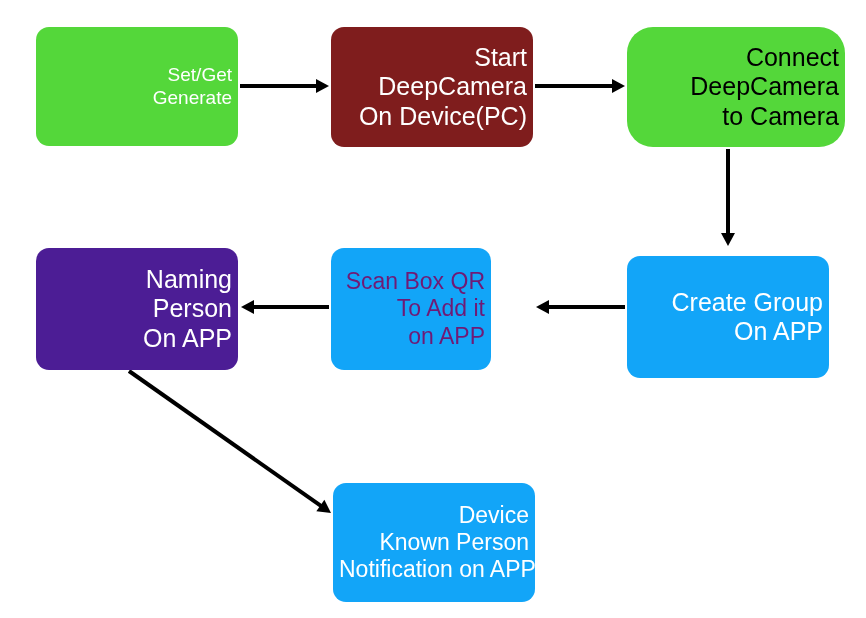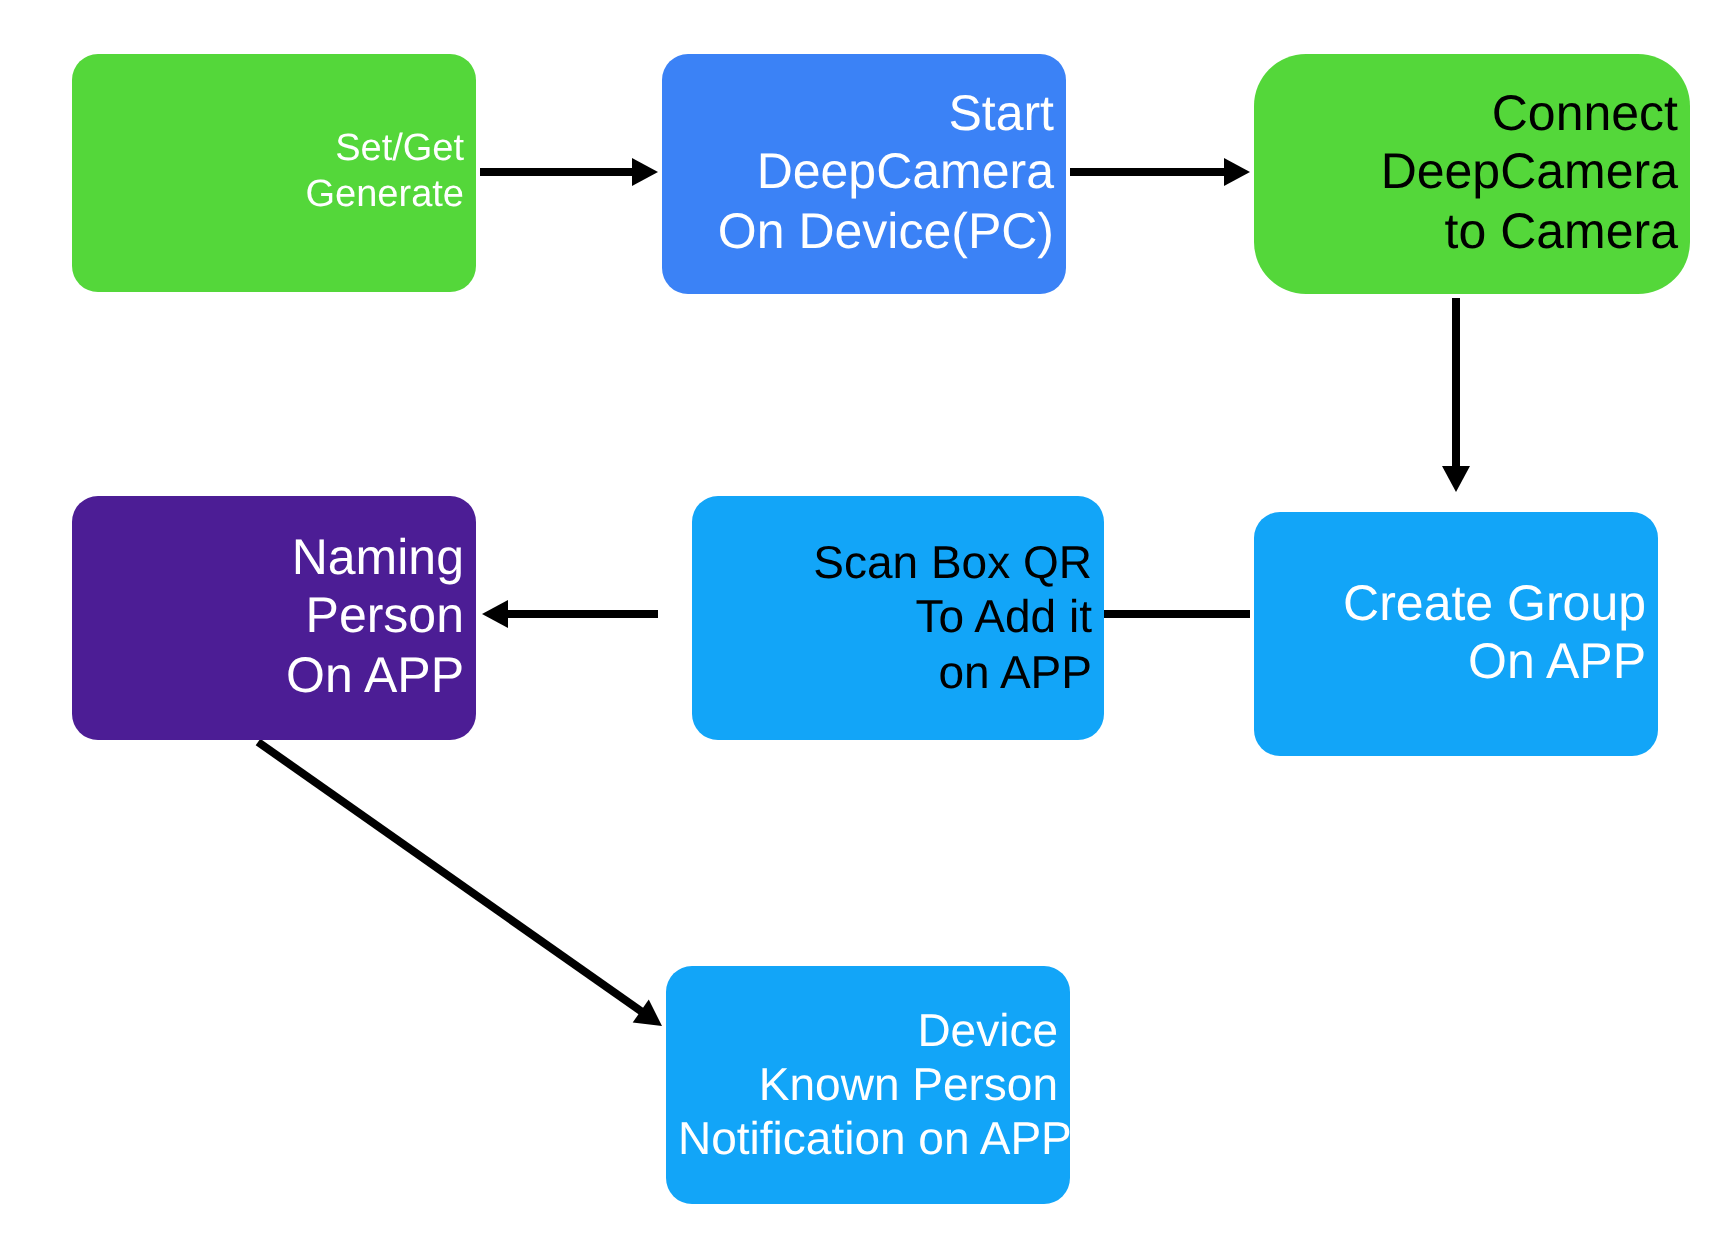--- a/index.html
+++ b/index.html
@@ -85,41 +85,41 @@
         <line x1="129" y1="371" x2="322.00102427499667" y2="506.6739873616313" stroke="#000000" stroke-width="4"></line>
         <polygon points="331,513 316.339202464216,511.2504241614755 324.3904912766852,499.7971823296531" fill="#000000"></polygon>
       </g>
     </svg>
 <div class="node green fs-sm" style="left: 36px; top: 27px; width: 202px; height: 119px; background: rgb(84, 215, 58); color: rgb(255, 255, 255);">
       <span class="lines">
         <span class="ln">Set/Get</span>
         <span class="ln">Generate</span>
       </span>
     </div>
-    <div class="node green fs-lg" style="left: 331px; top: 27px; width: 202px; height: 120px; background: #3b82f6; color: rgb(255, 255, 255);">
+    <div class="node green fs-lg" style="left: 331px; top: 27px; width: 202px; height: 120px; background: #7f1d1d; color: rgb(255, 255, 255);">
       <span class="lines">
         <span class="ln">Start</span>
         <span class="ln">DeepCamera</span>
         <span class="ln">On Device(PC)</span>
       </span>
     </div>
     <div class="node green fs-lg" style="left: 627px; top: 27px; width: 218px; height: 120px; background: rgb(84, 215, 58); color: #000000; border-radius: 26px;">
       <span class="lines">
         <span class="ln">Connect</span>
         <span class="ln">DeepCamera</span>
         <span class="ln">to Camera</span>
       </span>
     </div>
     <div class="node blue fs-lg" style="left: 627px; top: 256px; width: 202px; height: 122px; background: rgb(18, 165, 248); color: rgb(255, 255, 255);">
       <span class="lines">
         <span class="ln">Create Group</span>
         <span class="ln">On APP</span>
       </span>
     </div>
-    <div class="node blue fs-md" style="left: 331px; top: 248px; width: 206px; height: 122px; background: rgb(18, 165, 248); color: #000000; margin-left: 15px;">
+    <div class="node blue fs-md" style="left: 331px; top: 248px; width: 160px; height: 122px; background: rgb(18, 165, 248); color: #701a75;">
       <span class="lines">
         <span class="ln">Scan Box QR</span>
         <span class="ln">To Add it</span>
         <span class="ln">on APP</span>
       </span>
     </div>
     <div class="node blue fs-lg" style="left: 36px; top: 248px; width: 202px; height: 122px; background: #4c1d95; color: rgb(255, 255, 255);">
       <span class="lines">
         <span class="ln">Naming</span>
         <span class="ln">Person</span>

